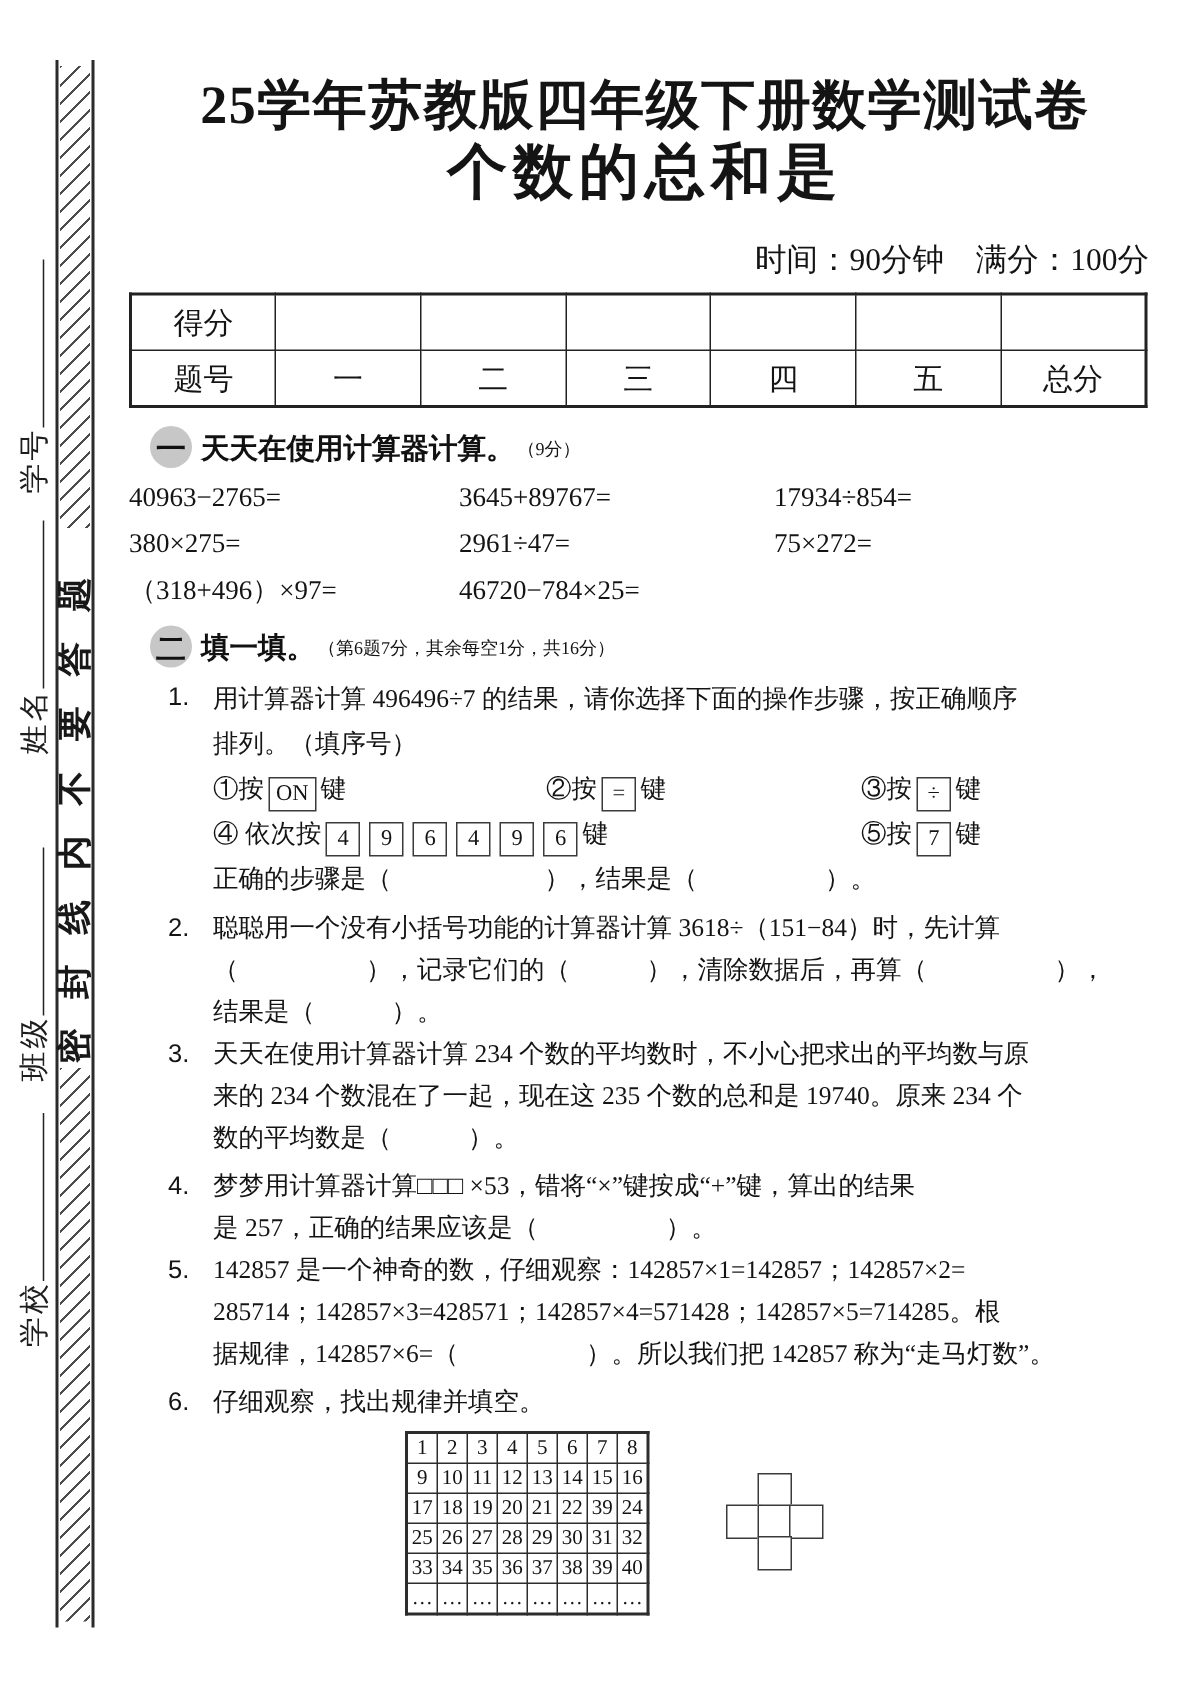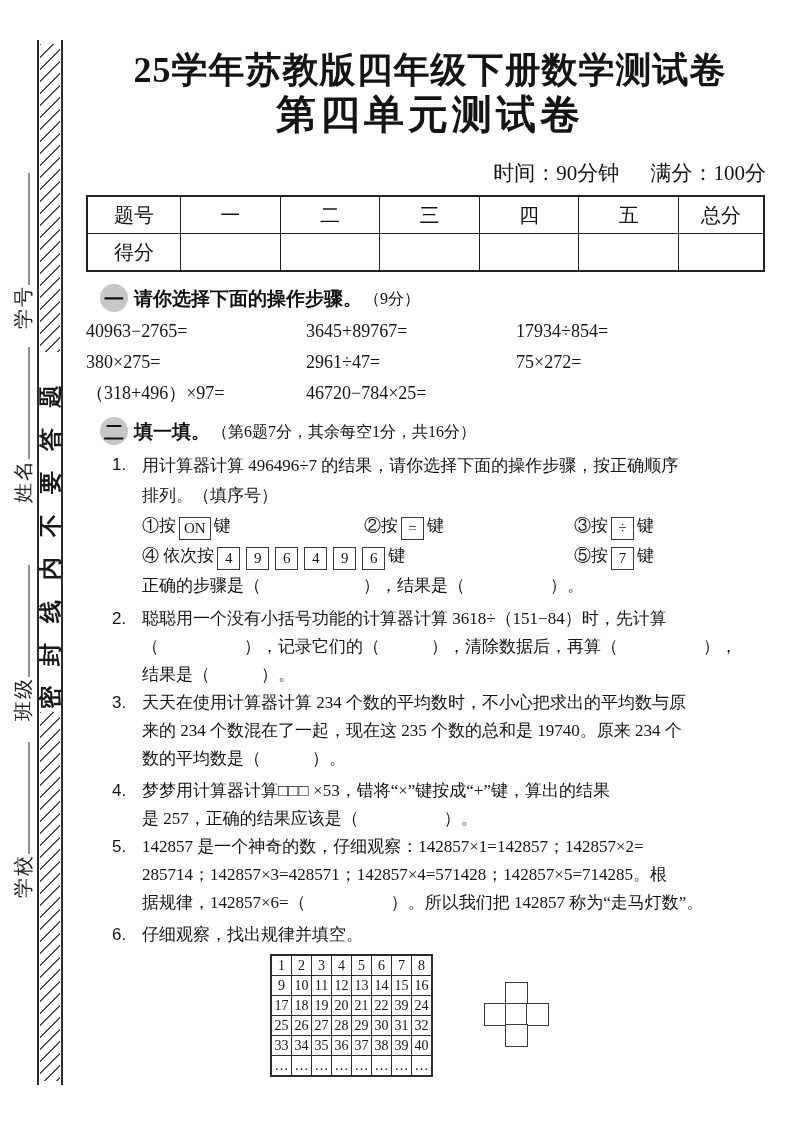--- a/index.html
+++ b/index.html
@@ -27,35 +27,35 @@
     transform:translate(-50%,-50%) rotate(-90deg);
     font-size:23px;font-weight:bold;letter-spacing:20px;color:#181818;
     font-family:"Liberation Sans","DejaVu Sans",sans-serif;
   }
   
   .main{position:absolute;left:86px;top:42px;width:688px;}
   .title1{font-size:36px;font-weight:bold;text-align:center;line-height:1.15;margin-top:8px;
     font-family:"Liberation Serif","DejaVu Serif",serif;letter-spacing:1px;}
   .title2{font-size:40px;font-weight:bold;text-align:center;line-height:1.2;letter-spacing:4px;}
   .meta{ text-align:right;font-size:21px;margin-top:20px;padding-right:8px;}
-  .meta-gap{margin-left:26px;}
+  .meta-gap{margin-left:16px;}
   table.score-table{border-collapse:collapse;width:679px;margin-top:8px;table-layout:fixed;}
   table.score-table td{border:1.6px solid #222;height:36px;text-align:center;font-size:20px;padding:0;}
   table.score-table{border:2.5px solid #222;}
   .col-label{width:92px;}
   .col-total{width:84px;}
   
   .sec-header{display:flex;align-items:center;margin-left:18px;margin-top:13px;
     font-family:"Liberation Sans","DejaVu Sans",sans-serif;}
   .sec-marker{position:relative;display:inline-block;width:30px;height:28px;flex:0 0 30px;}
   .sec-marker .badge{position:absolute;left:-4px;top:-1px;width:28px;height:28px;border-radius:50%;
     background:#c7c7c7;}
   .sec-marker b{position:absolute;left:0;top:1px;font-size:20px;font-weight:bold;color:#111;}
   .sec-title{font-size:19px;font-weight:bold;color:#111;}
-  .sec-points{font-size:16px;font-family:"Liberation Serif","DejaVu Serif",serif;margin-left:2px;}
+  .sec-points{font-size:12px;font-family:"Liberation Serif","DejaVu Serif",serif;margin-left:2px;}
   
   .calc-grid{display:grid;grid-template-columns:220px 210px 1fr;margin-top:6px;
     row-gap:7px;font-size:18px;line-height:24px;}
   
   .q{position:relative;padding-left:56px;font-size:17px;line-height:28px;}
   .qnum{position:absolute;left:26px;top:0;font-family:"Liberation Sans","DejaVu Sans",sans-serif;}
   .q1{margin-top:5px;}
   .q1 .qline{line-height:30px;}
   .keys-row{display:grid;align-items:center;line-height:30px;}
   .kr1{grid-template-columns:222px 210px auto;}
@@ -88,56 +88,56 @@
 
   <div class="seal-strip">
     <div class="hatch hatch-top"></div>
     <div class="hatch hatch-bottom"></div>
   </div>
   <div class="strip-text">密封线内不要答题</div>
 
   <div class="main">
 
     <div class="title1">25学年苏教版四年级下册数学测试卷</div>
-    <div class="title2">第四单元测试卷</div>
+    <div class="title2">个数的总和是</div>
 
     <div class="meta">
       <span>时间：90分钟</span>
       <span class="meta-gap">满分：100分</span>
     </div>
 
     <table class="score-table">
       <tbody>
           <tr>
+        <td>得分</td>
+        <td></td>
+        <td></td>
+        <td></td>
+        <td></td>
+        <td></td>
+        <td></td>
+      </tr>
+      <tr>
         <td class="col-label">题号</td>
         <td>一</td>
         <td>二</td>
         <td>三</td>
         <td>四</td>
         <td>五</td>
         <td class="col-total">总分</td>
       </tr>
-      <tr>
-        <td>得分</td>
-        <td></td>
-        <td></td>
-        <td></td>
-        <td></td>
-        <td></td>
-        <td></td>
-      </tr>
     </tbody>
       </table>
 
     <div class="sec-header">
       <span class="sec-marker">
           <i class="badge"></i>
           <b>一</b>
         </span>
-      <span class="sec-title">请你选择下面的操作步骤。</span>
+      <span class="sec-title">天天在使用计算器计算。</span>
       <span class="sec-points">（9分）</span>
     </div>
     <div class="calc-grid">
       <div>40963−2765=</div>
       <div>3645+89767=</div>
       <div>17934÷854=</div>
       <div>380×275=</div>
       <div>2961÷47=</div>
       <div>75×272=</div>
       <div>（318+496）×97=</div>

